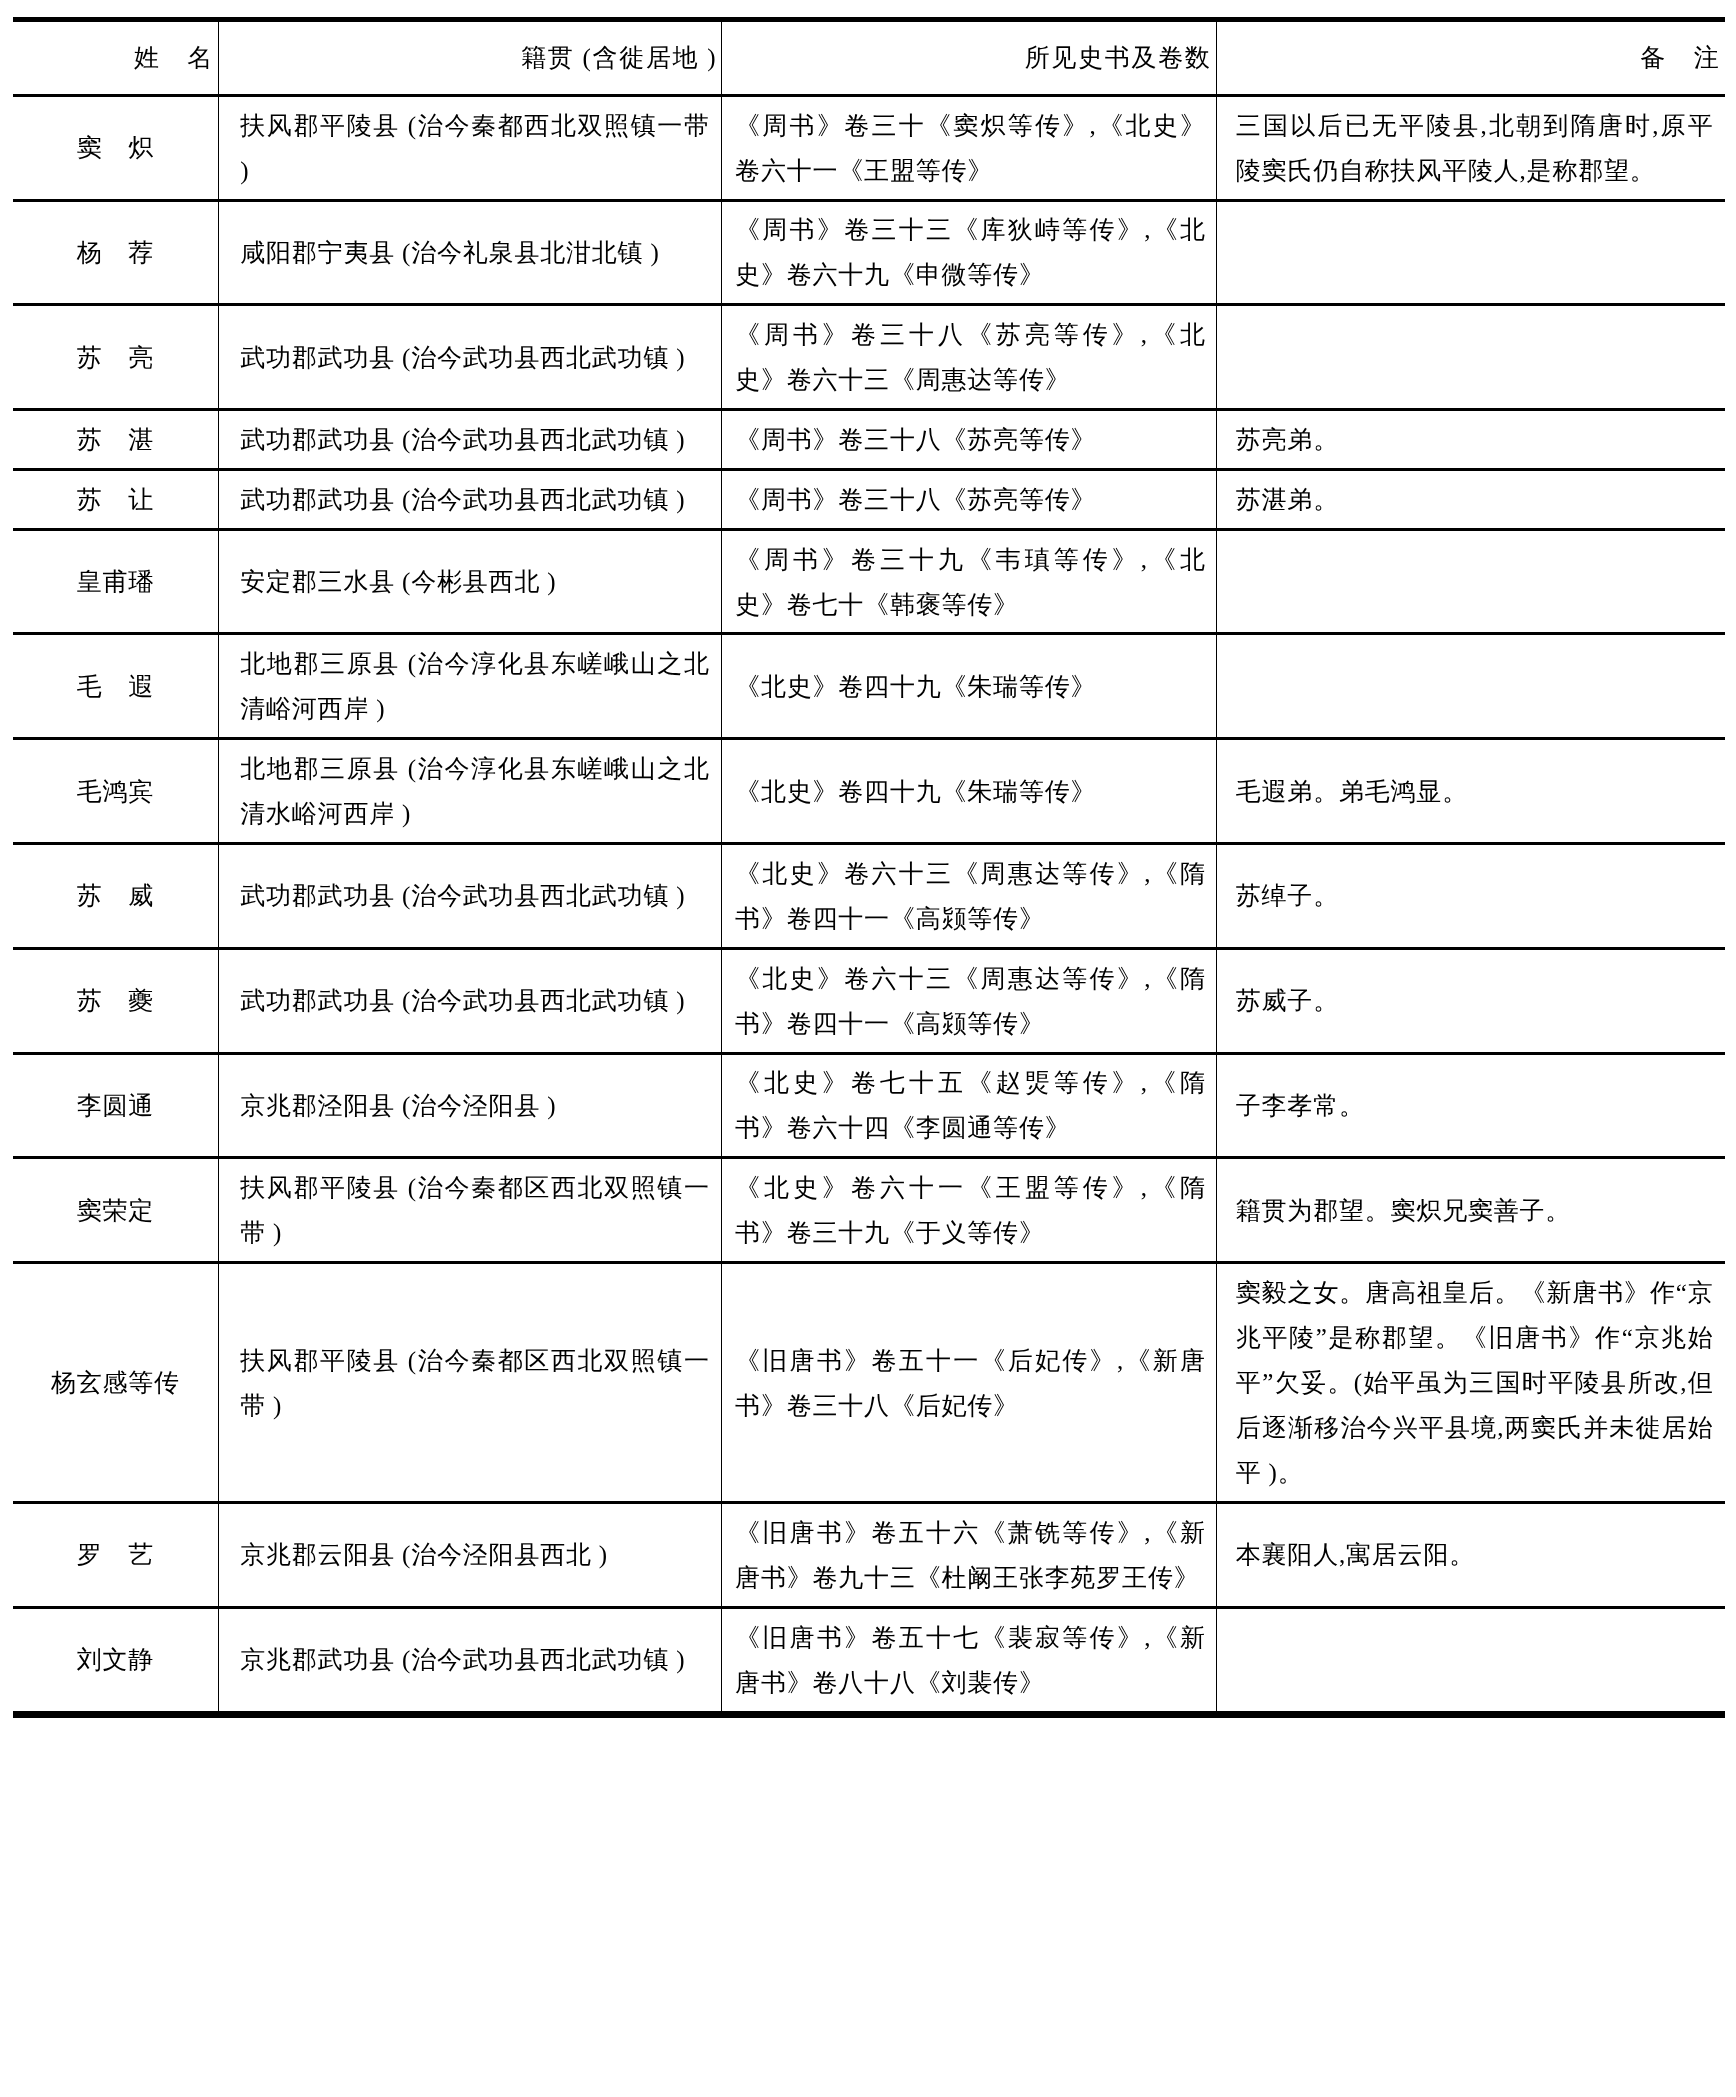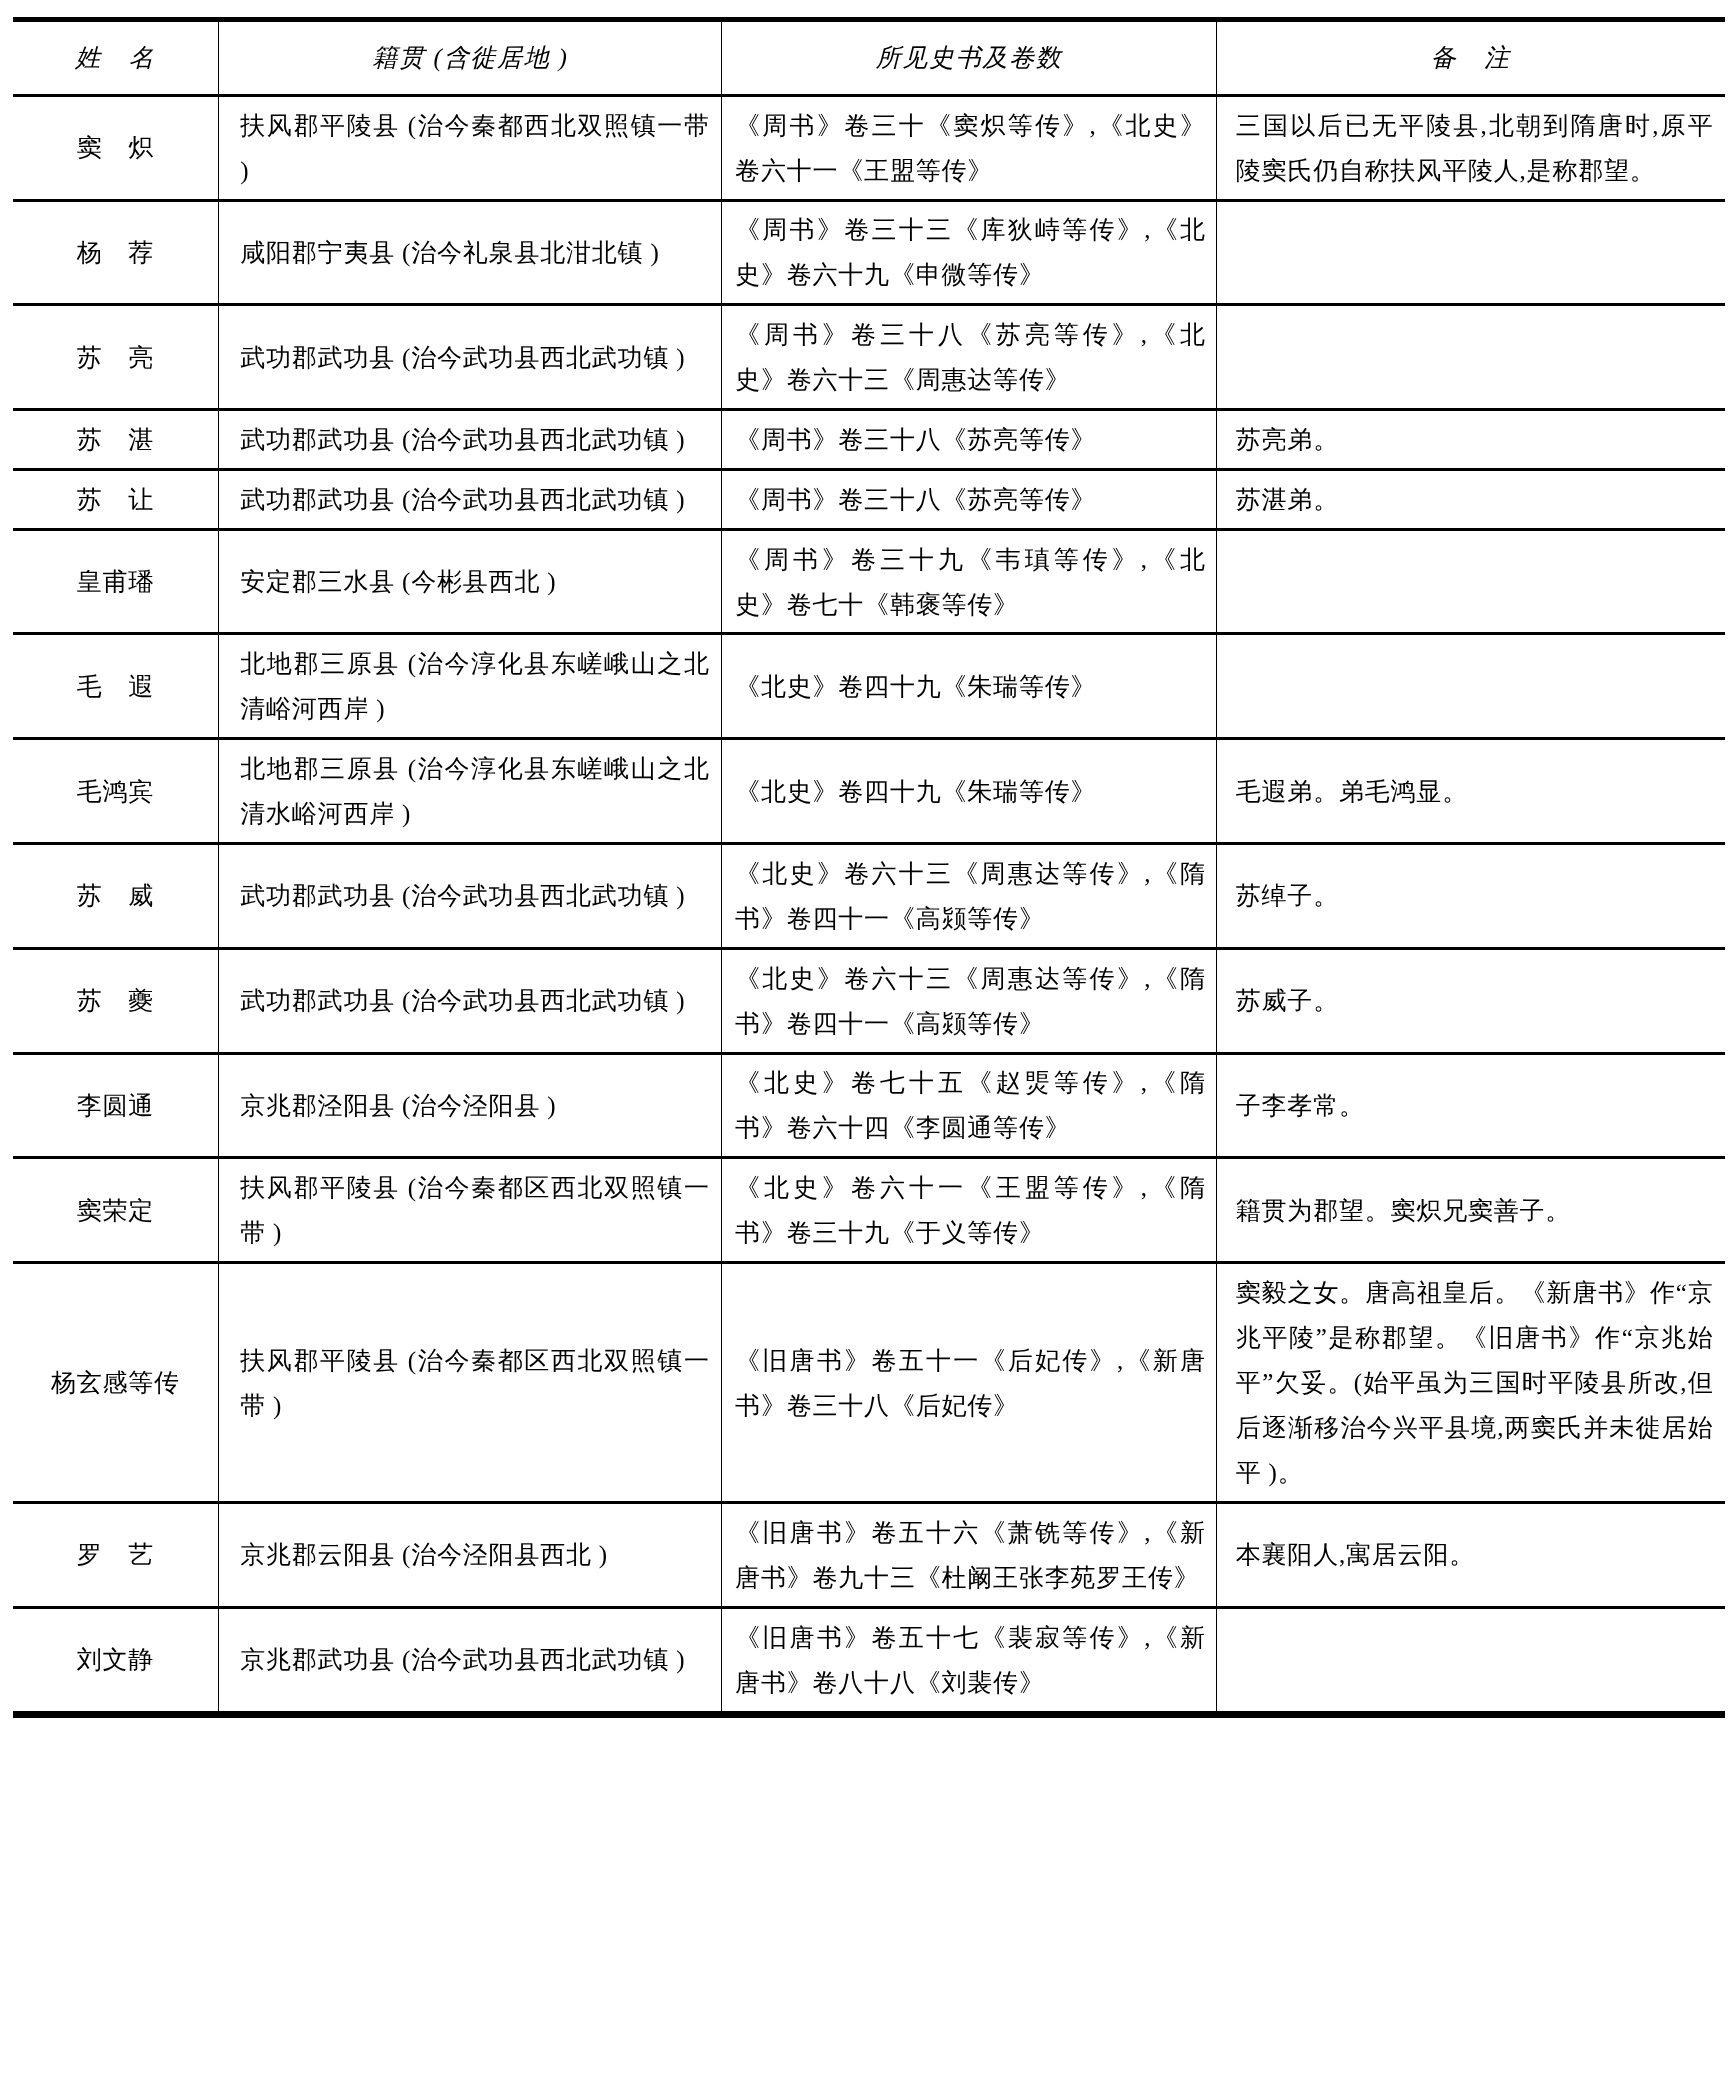--- a/index.html
+++ b/index.html
@@ -34,24 +34,23 @@
     vertical-align: middle;
     font-weight: normal;
     letter-spacing: 0.8px;
     word-break: break-all;
     overflow-wrap: anywhere;
   }
   th:not(:last-child), td:not(:last-child) {
     border-right: 1.7px solid #000;
   }
   thead th {
-    text-align: center;
+    text-align: right;
     padding: 13.4px 4.2px;
     letter-spacing: 1.7px;
-    font-style: italic;
   }
   td.cell-name {
     text-align: center;
     padding: 5.9px 3.4px;
   }
   td.cell-origin {
     text-align: justify;
     padding: 5.9px 11.7px 5.9px 21px;
   }
   td.cell-sources {

